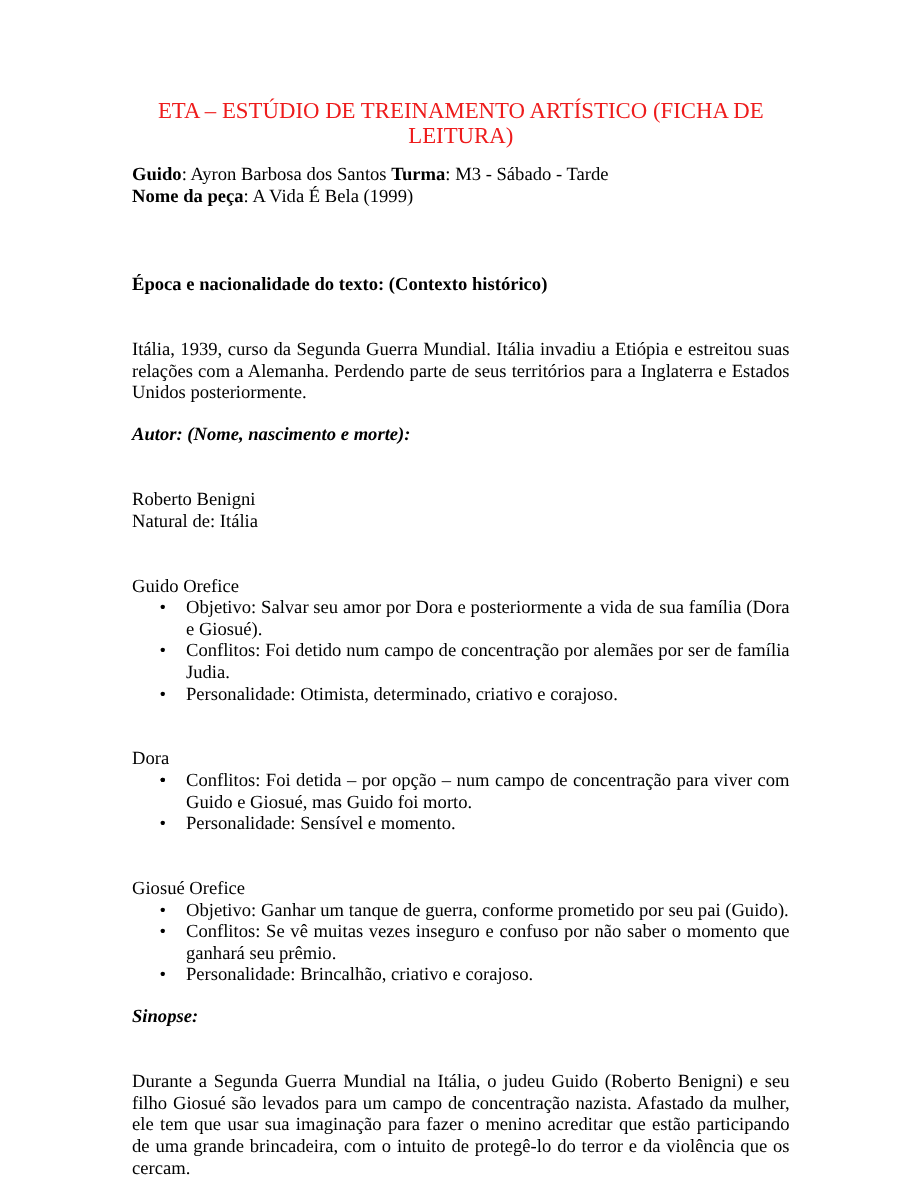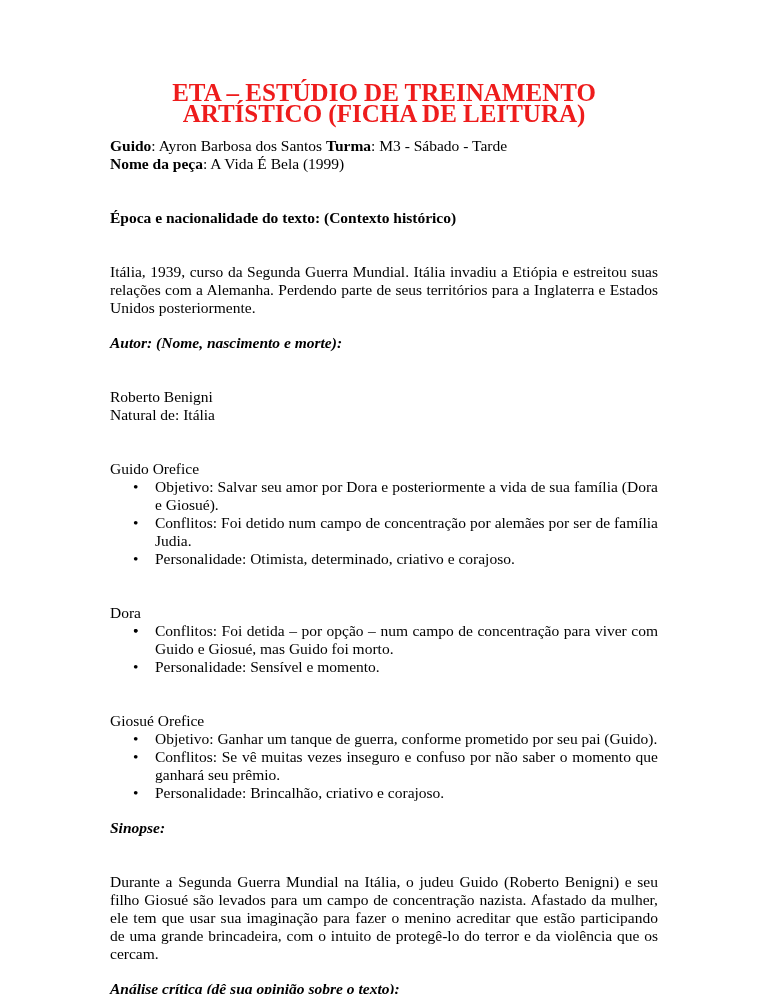--- a/index.html
+++ b/index.html
@@ -3,32 +3,32 @@
 <meta charset="utf-8">
 <style>
   html, body { margin: 0; padding: 0; background: #ffffff; }
   body { width: 768px; height: 994px; position: relative; overflow: hidden; }
   .page {
     position: absolute; left: 110px; top: 82px; width: 548px;
     font-family: "Liberation Serif", "DejaVu Serif", serif;
     font-size: 15.5px; line-height: 18px; color: #000;
   }
   .title {
-    color: #ee1c1c; font-weight: bold; text-align: center;
-    font-size: 25px; line-height: 21px; margin: 0 0 13px 0;
+    color: #ee1c1c; font-weight: normal; text-align: center;
+    font-size: 19px; line-height: 21px; margin: 0 0 13px 0;
   }
   .meta { margin: 0; }
   .b { font-weight: bold; }
   .h { font-weight: bold; margin: 0; }
   p { margin: 0; }
   .just { text-align: justify; }
   ul { margin: 0; padding-left: 45px; list-style: none; }
   ul li { position: relative; text-align: justify; }
   ul li .bullet { position: absolute; left: -22px; top: 0; }
-  .gap-36 { margin-top: 36px; }
+  .gap-36 { margin-top: 56px; }
   .gap-18 { margin-top: 36px; }
   .gap-17 { margin-top: 17px; font-style: italic; }
 </style>
 </head>
 <body>
 
 <div class="page">
   <h1 class="title">ETA – ESTÚDIO DE TREINAMENTO ARTÍSTICO (FICHA DE LEITURA)</h1>
 
   <p class="meta"><span class="b">Guido</span><span>: Ayron Barbosa dos Santos </span><span class="b">Turma</span><span>: M3 - Sábado - Tarde</span></p>

